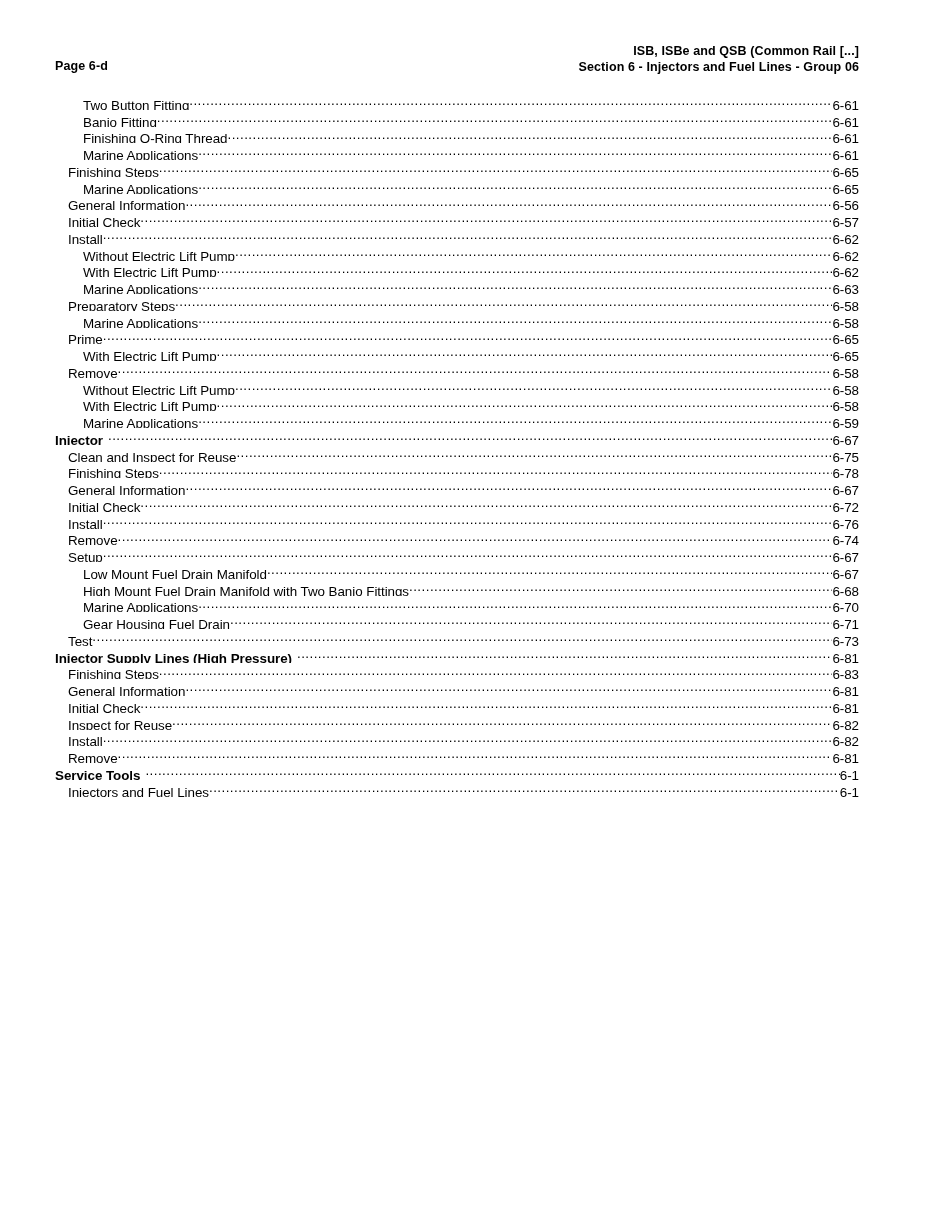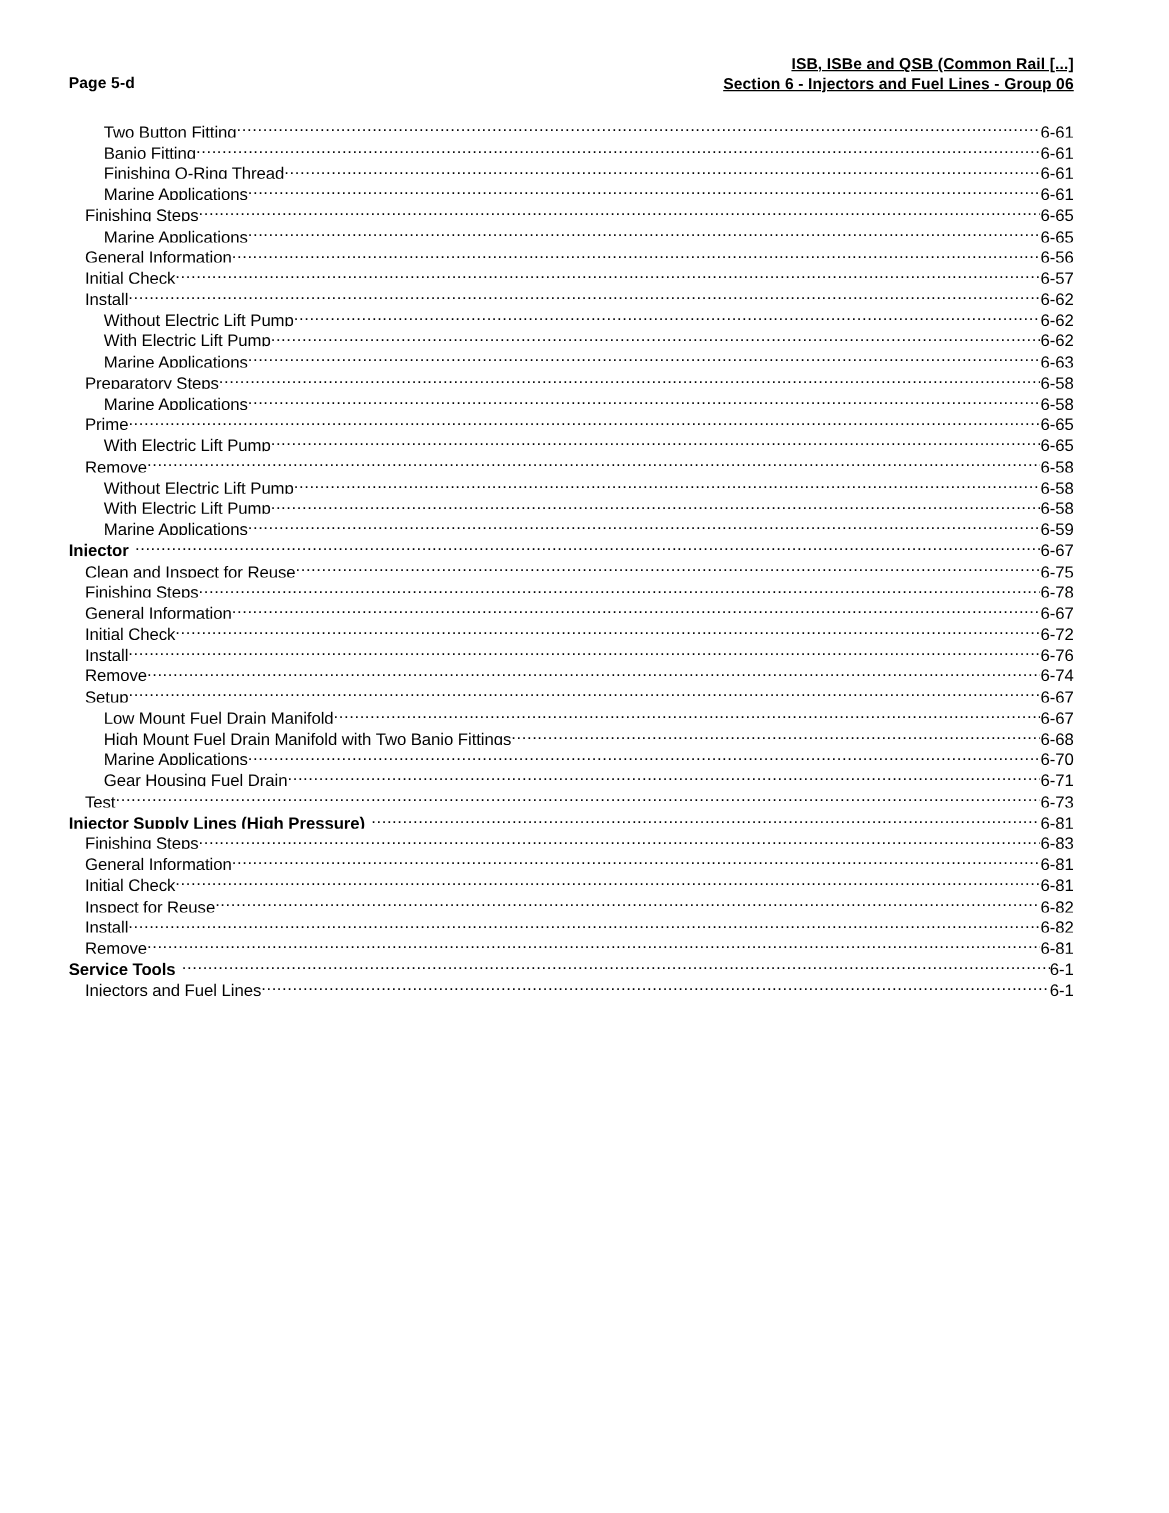--- a/index.html
+++ b/index.html
@@ -48,21 +48,20 @@
     top: 0;
     text-align: right;
     font-size: 12.5px;
     font-weight: bold;
     line-height: 15.5px;
     letter-spacing: 0.1px;
     white-space: nowrap;
   }
   .header-right .hr-line {
     display: block;
-    text-decoration: underline;
   }
 
   
   .toc {
     position: absolute;
     left: 55px;
     top: 93px;
     width: 804px;
   }
 
@@ -113,21 +112,21 @@
   .lvl-1 .toc-leader { margin-left: 5px; }
   .lvl-2 .toc-title { padding-left: 13px; }
   .lvl-3 .toc-title { padding-left: 28px; }
 </style>
 </head>
 <body>
 
 <div class="page">
 
   <div class="header">
-    <div class="header-left">Page 5-d</div>
+    <div class="header-left">Page 6-d</div>
     <div class="header-right">
       <span class="hr-line">ISB, ISBe and QSB (Common Rail [...]</span>
       <span class="hr-line">Section 6 - Injectors and Fuel Lines - Group 06</span>
     </div>
   </div>
 
   <div class="toc" id="toc-list">
       <div class="toc-row lvl-3">
         <span class="toc-title">Two Button Fitting</span>
         <span class="toc-leader"></span>

